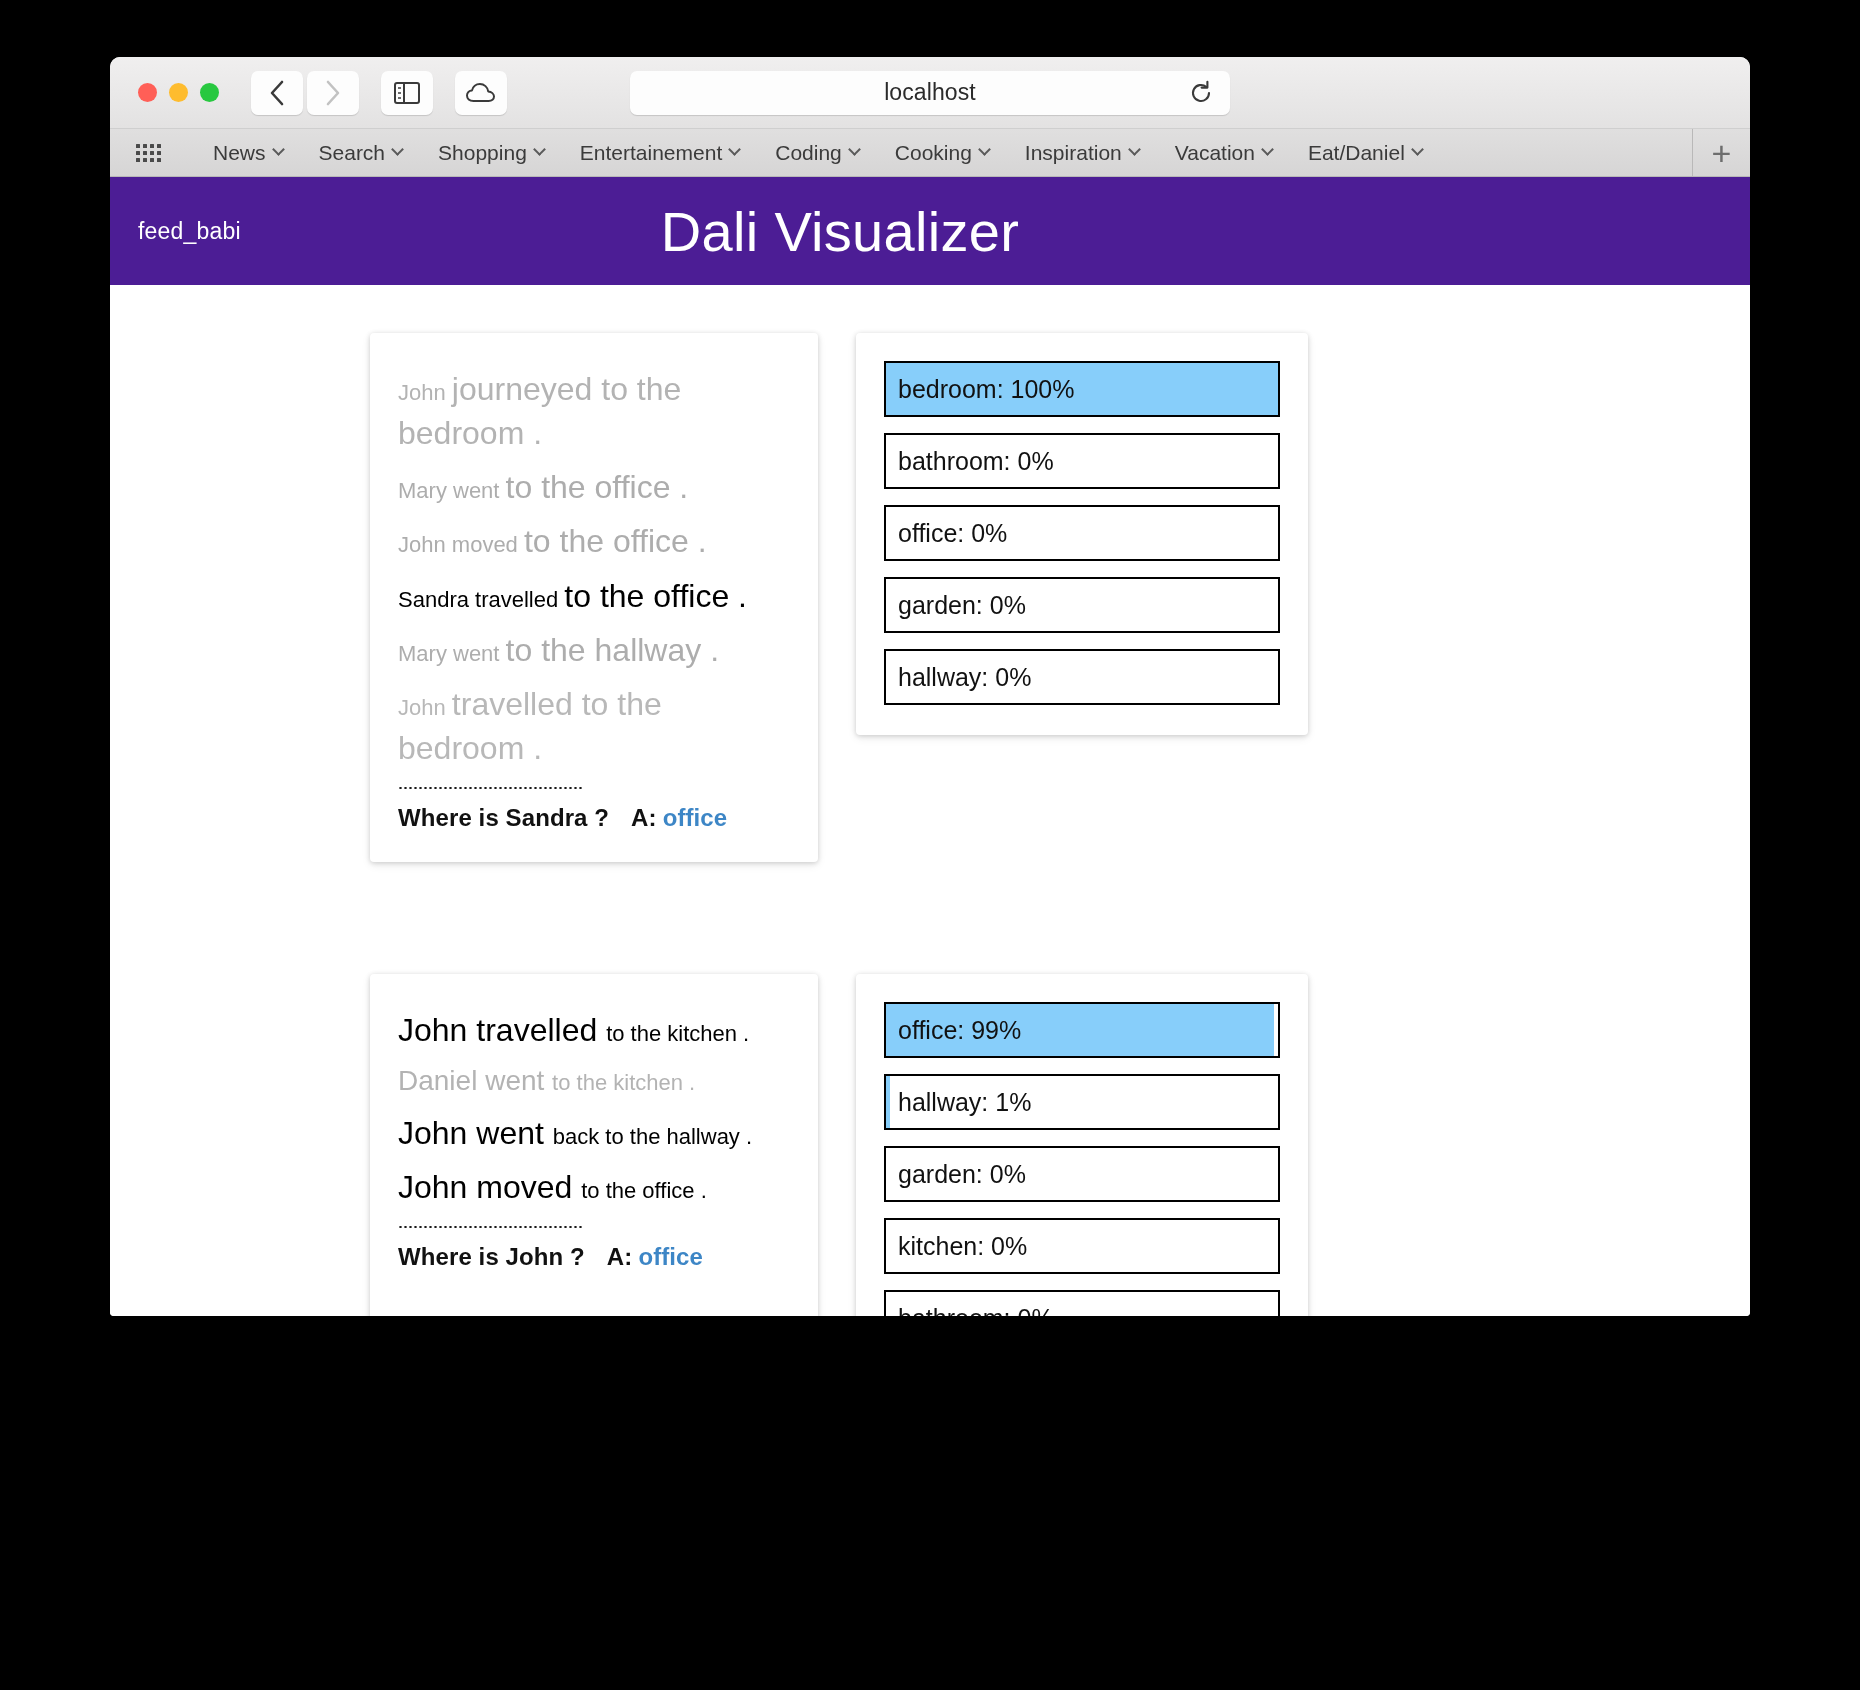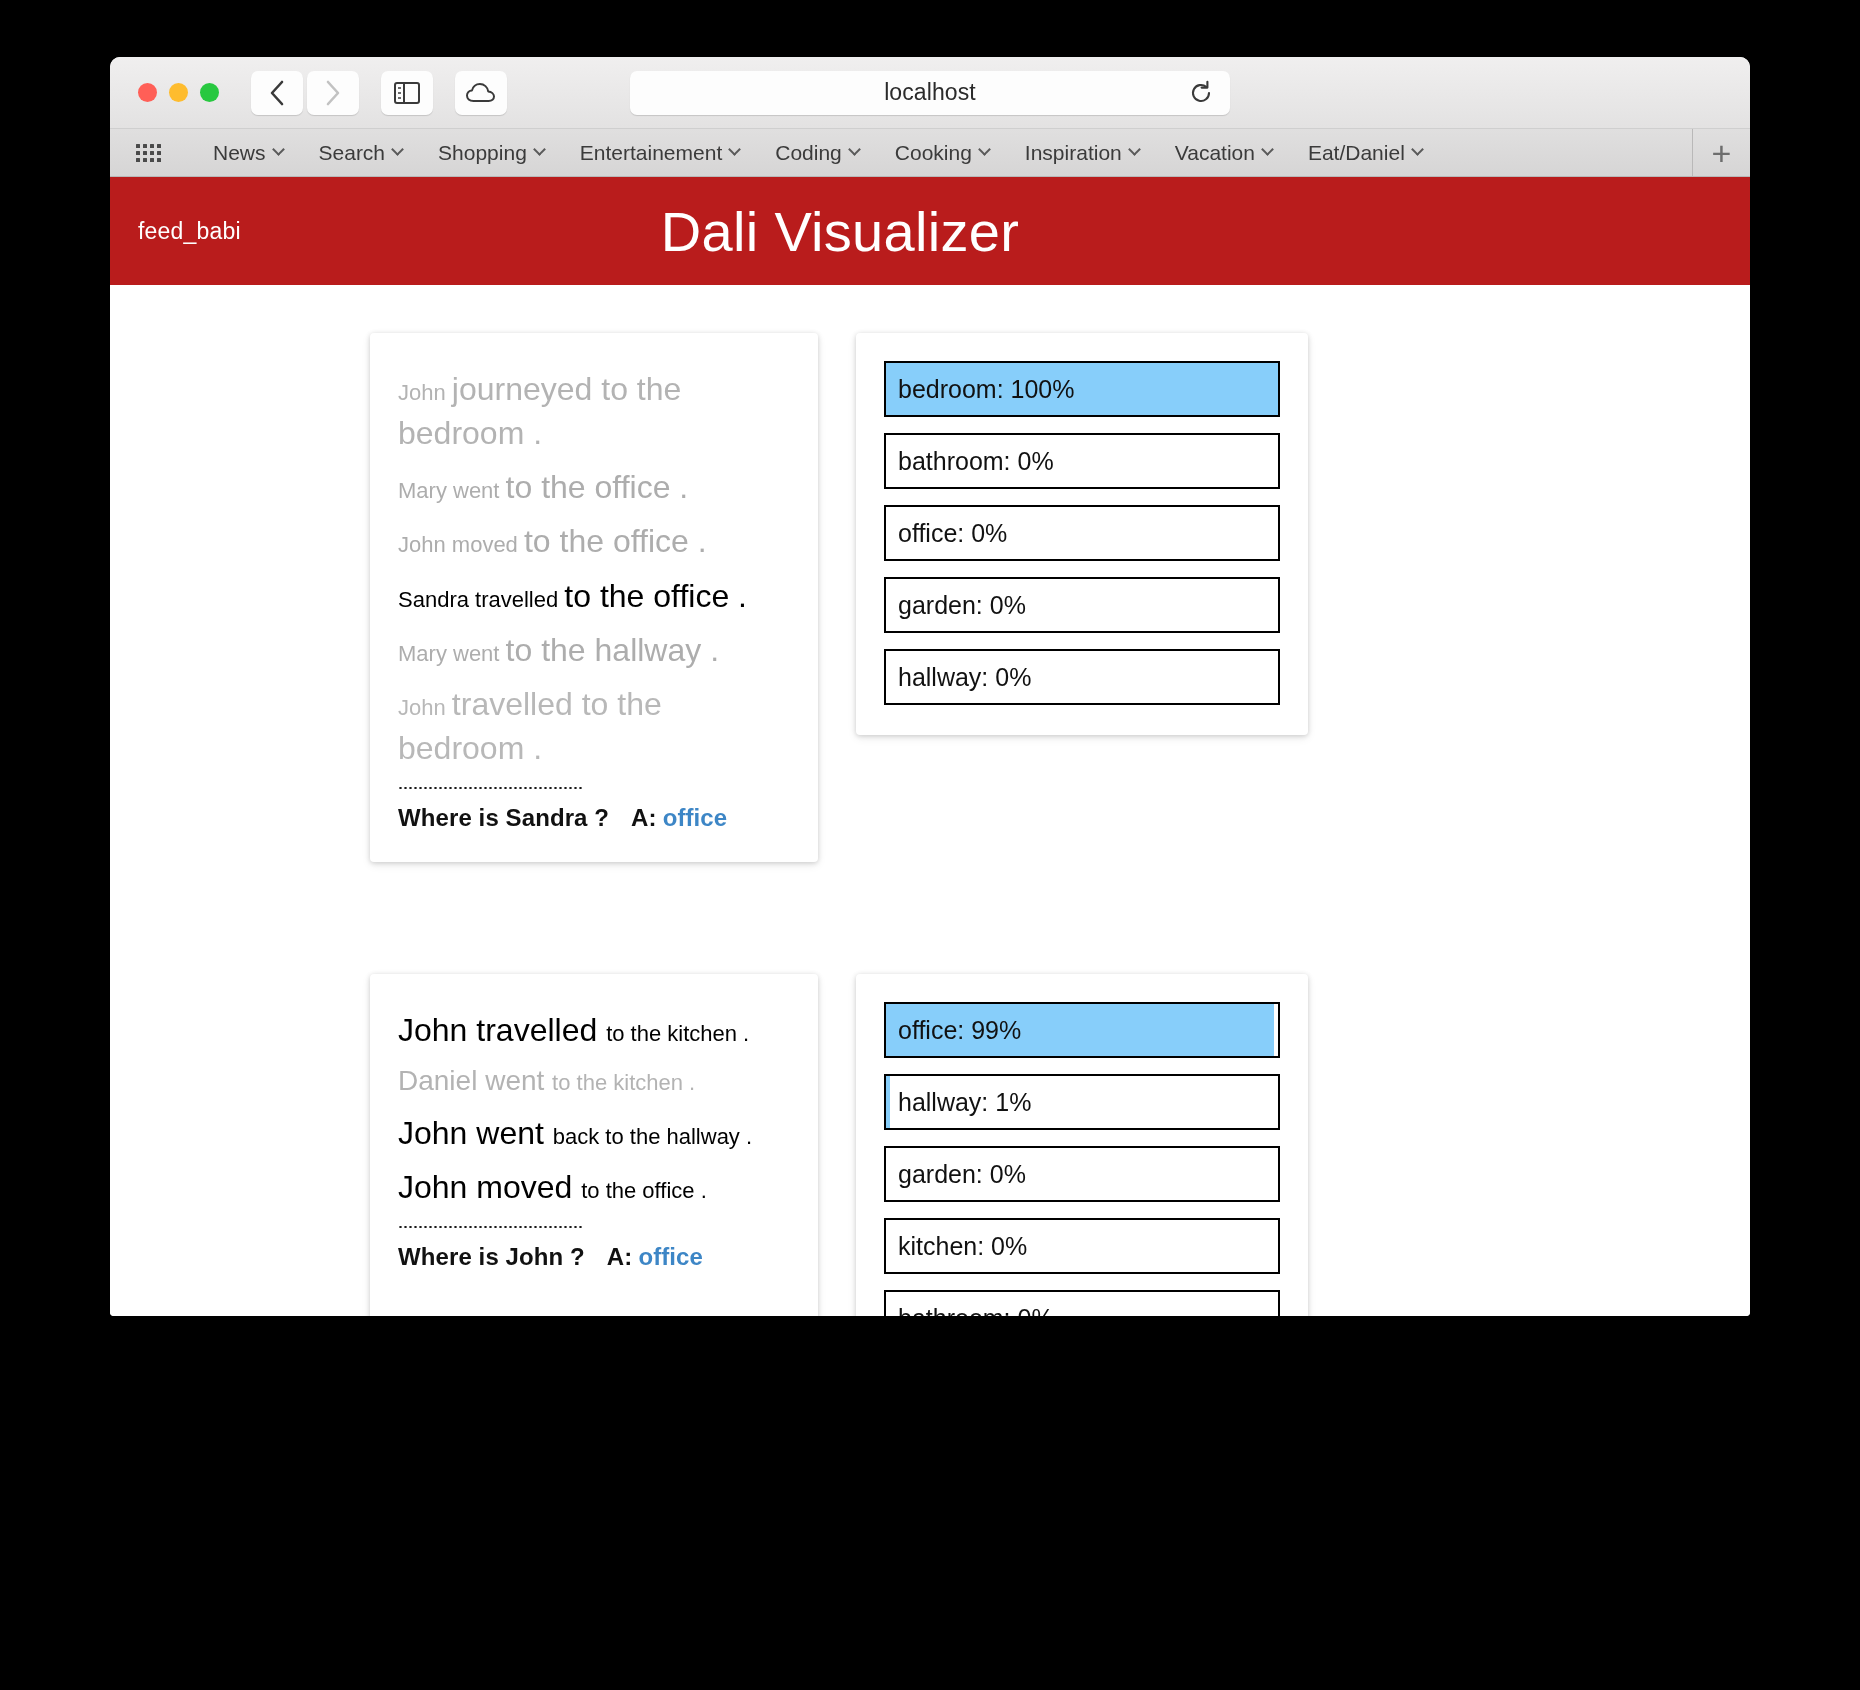--- a/index.html
+++ b/index.html
@@ -122,21 +122,21 @@
 
   
   .page {
     flex: 1 1 auto;
     background: #ffffff;
     overflow: hidden;
     position: relative;
   }
   .banner {
     height: 108px;
-    background: #b91c1c;
+    background: #4c1d95;
     display: flex;
     align-items: center;
     position: relative;
   }
   .brand {
     position: absolute;
     left: 28px;
     color: #ffffff;
     font-size: 23px;
     letter-spacing: .2px;

